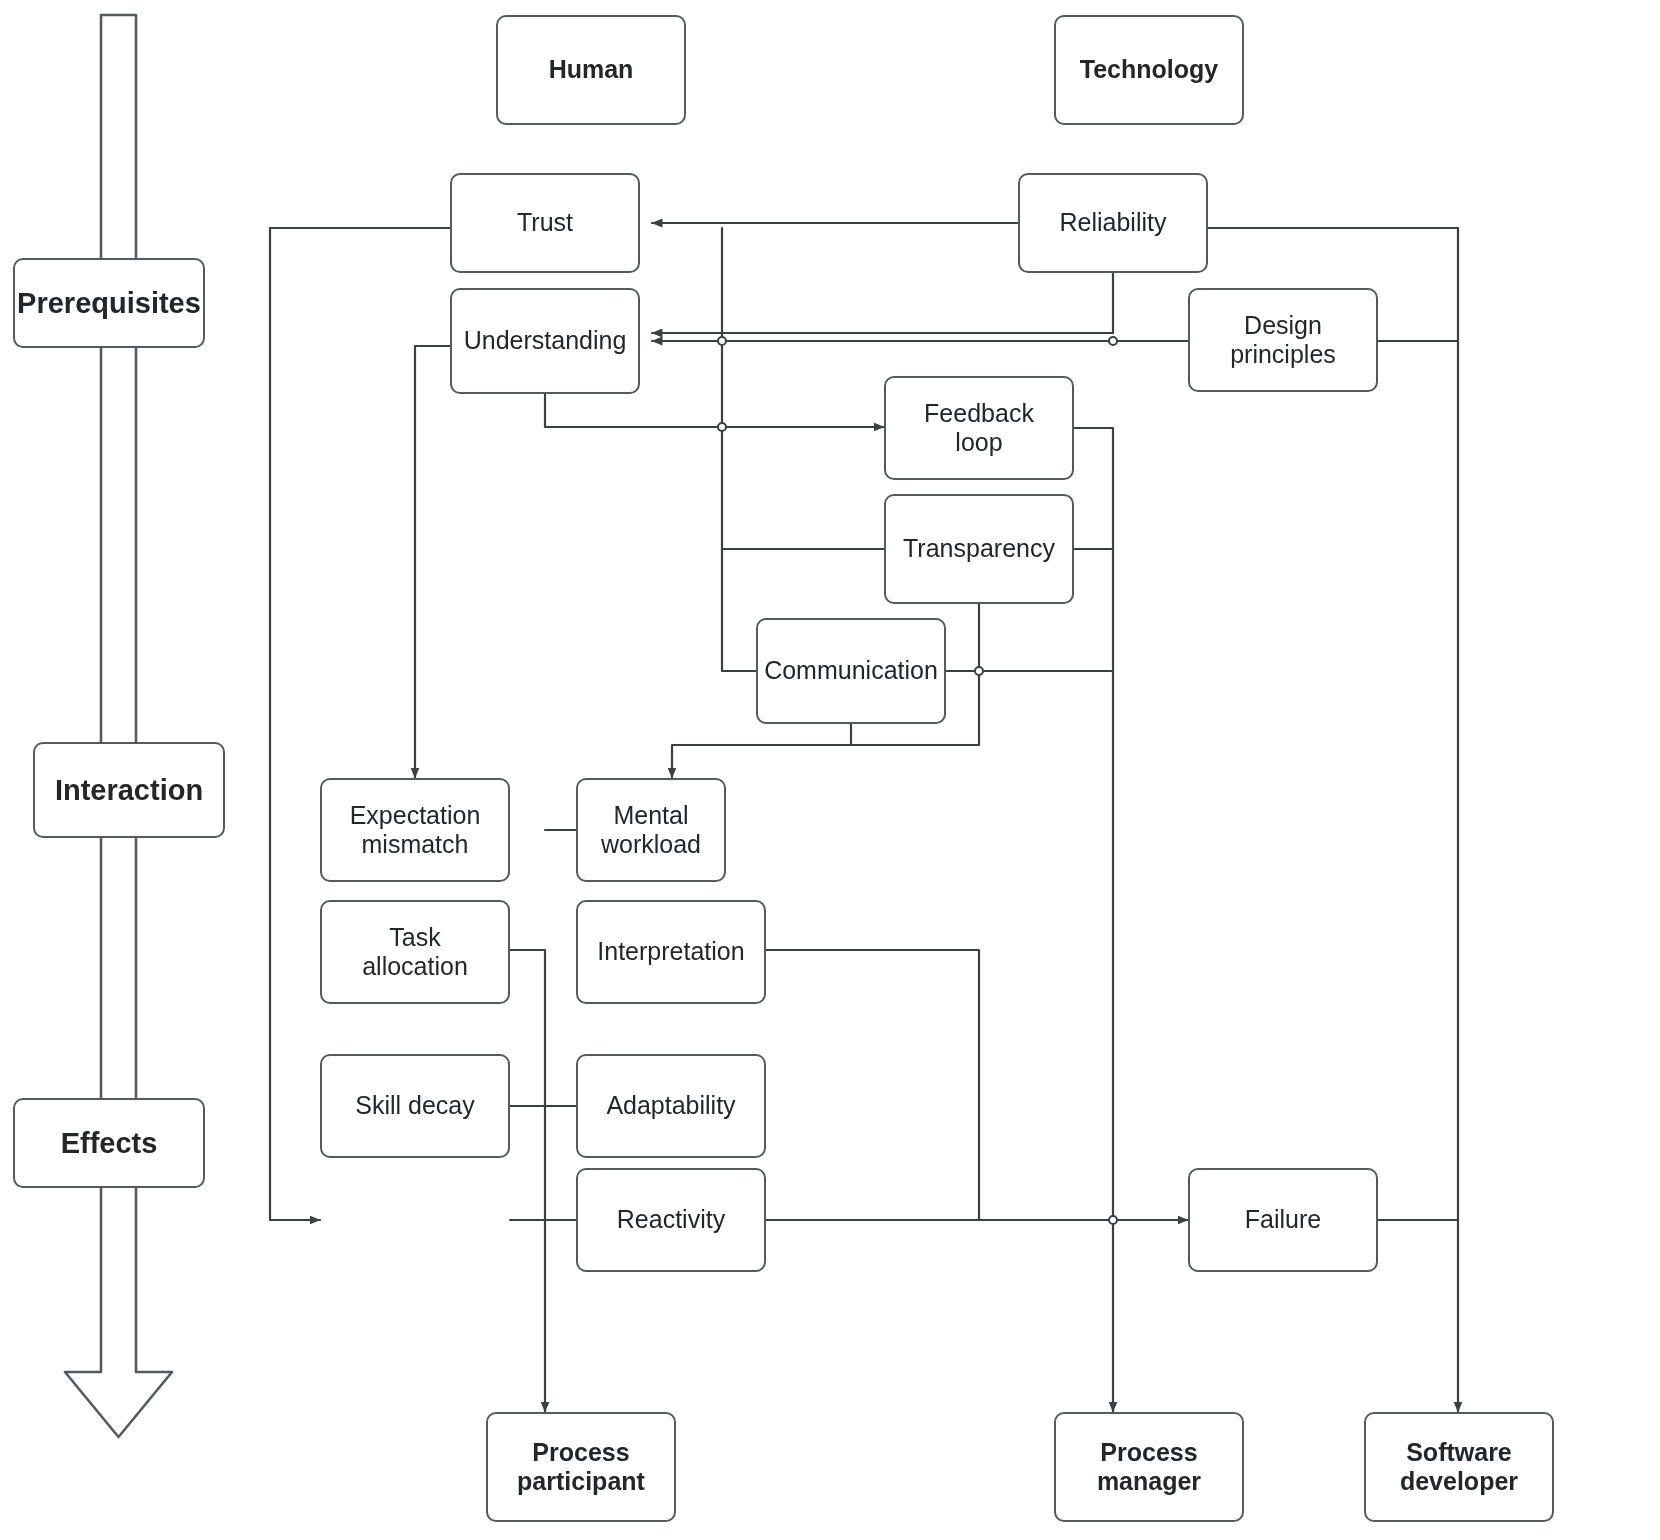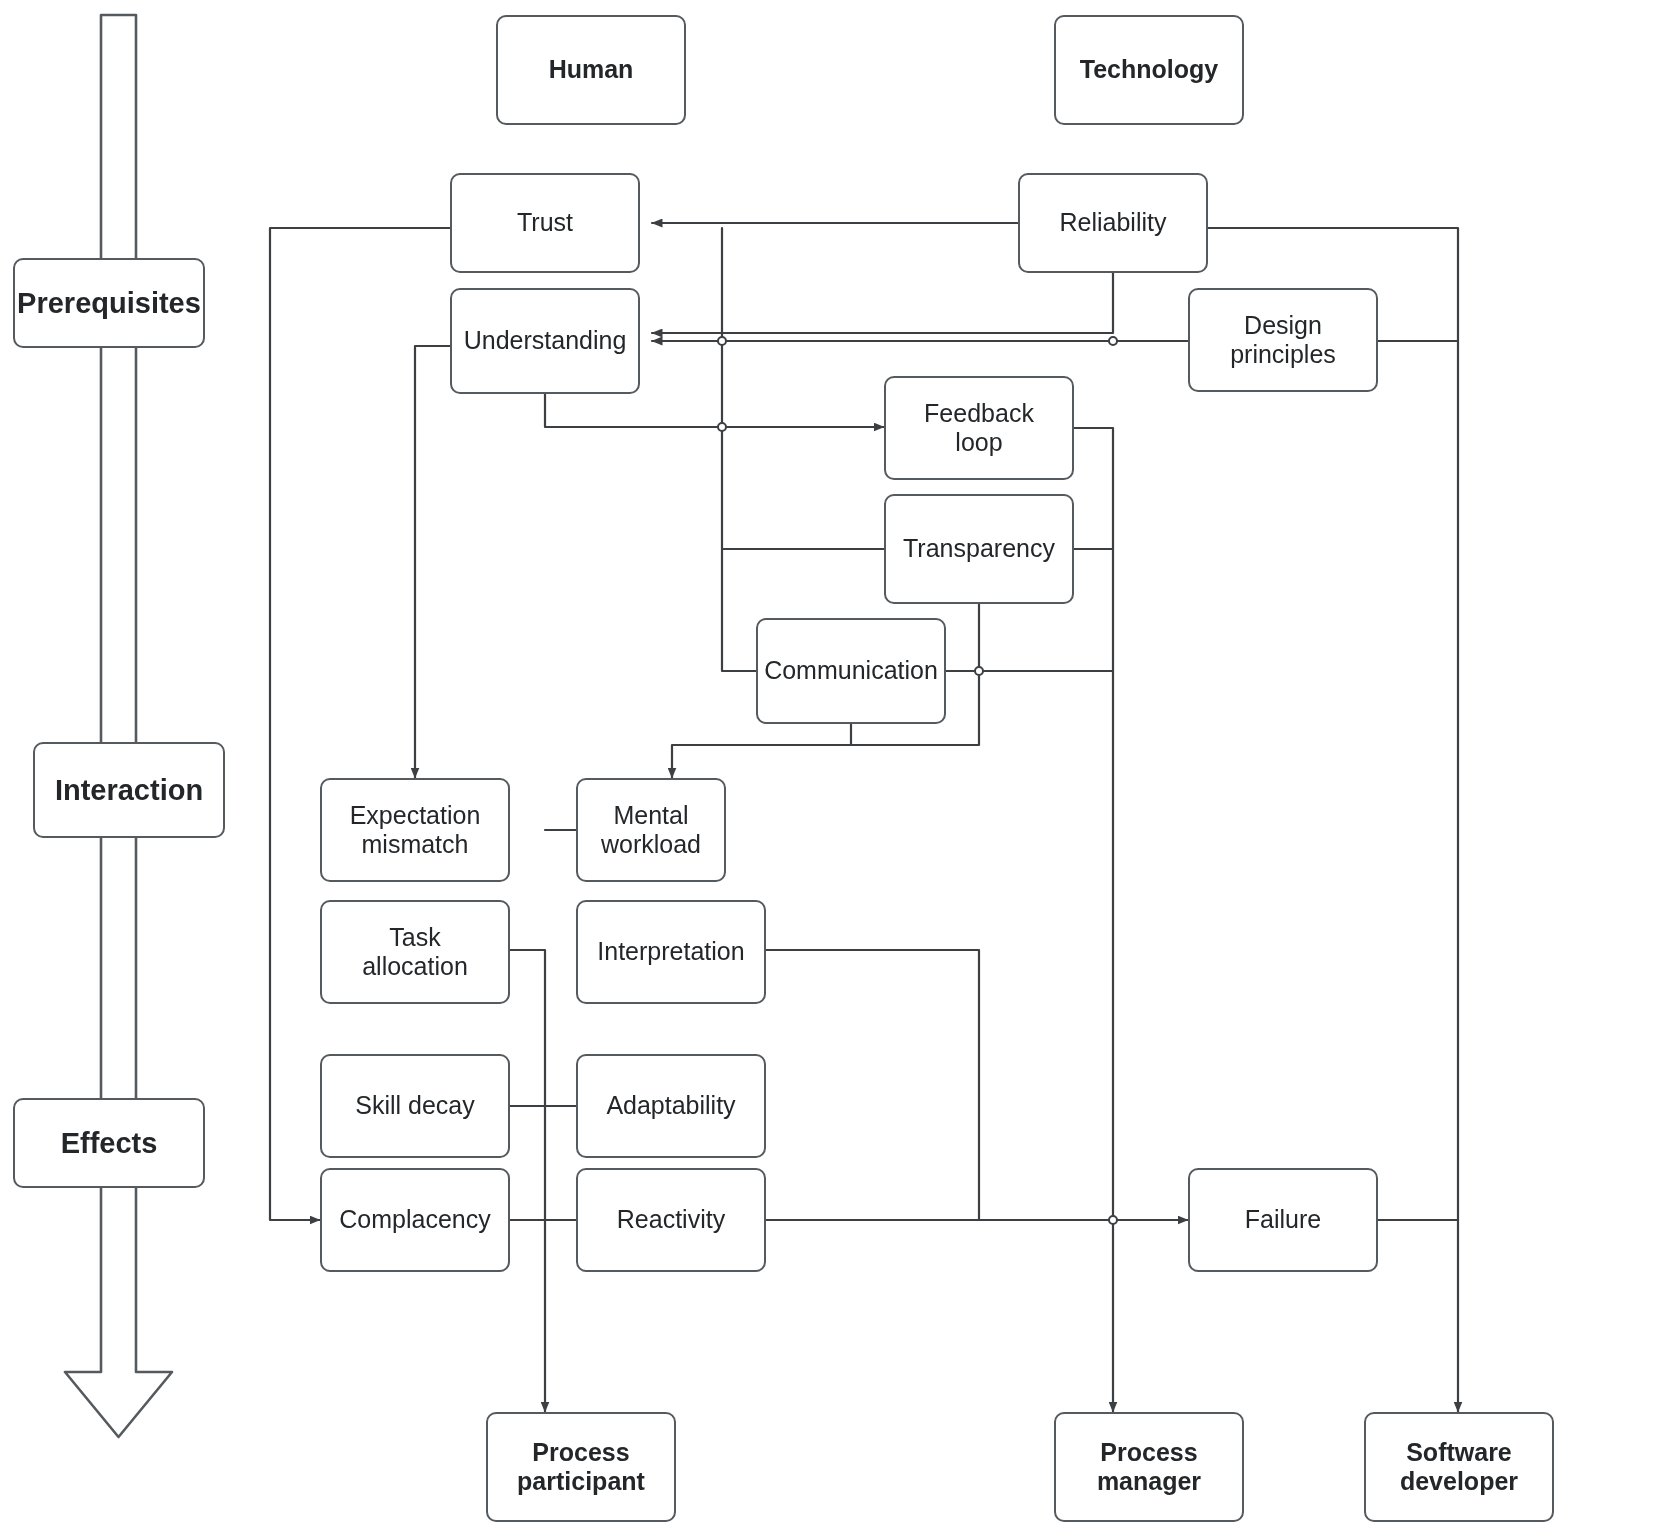--- a/index.html
+++ b/index.html
@@ -138,23 +138,20 @@
   </div>
   <div class="node" style="left:576px;top:900px;width:190px;height:104px;">
     <span class="lbl">Interpretation</span>
   </div>
   <div class="node" style="left:320px;top:1054px;width:190px;height:104px;">
     <span class="lbl">Skill decay</span>
   </div>
   <div class="node" style="left:576px;top:1054px;width:190px;height:104px;">
     <span class="lbl">Adaptability</span>
   </div>
-  <div class="node" style="left:320px;top:1168px;width:190px;height:104px;">
-    <span class="lbl">Complacency</span>
-  </div>
   <div class="node" style="left:576px;top:1168px;width:190px;height:104px;">
     <span class="lbl">Reactivity</span>
   </div>
   <div class="node" style="left:1188px;top:1168px;width:190px;height:104px;">
     <span class="lbl">Failure</span>
   </div>
 
   <div class="node bold" style="left:450px;top:1412px;width:190px;height:110px;">
     <span class="lbl">Process
 participant</span>

